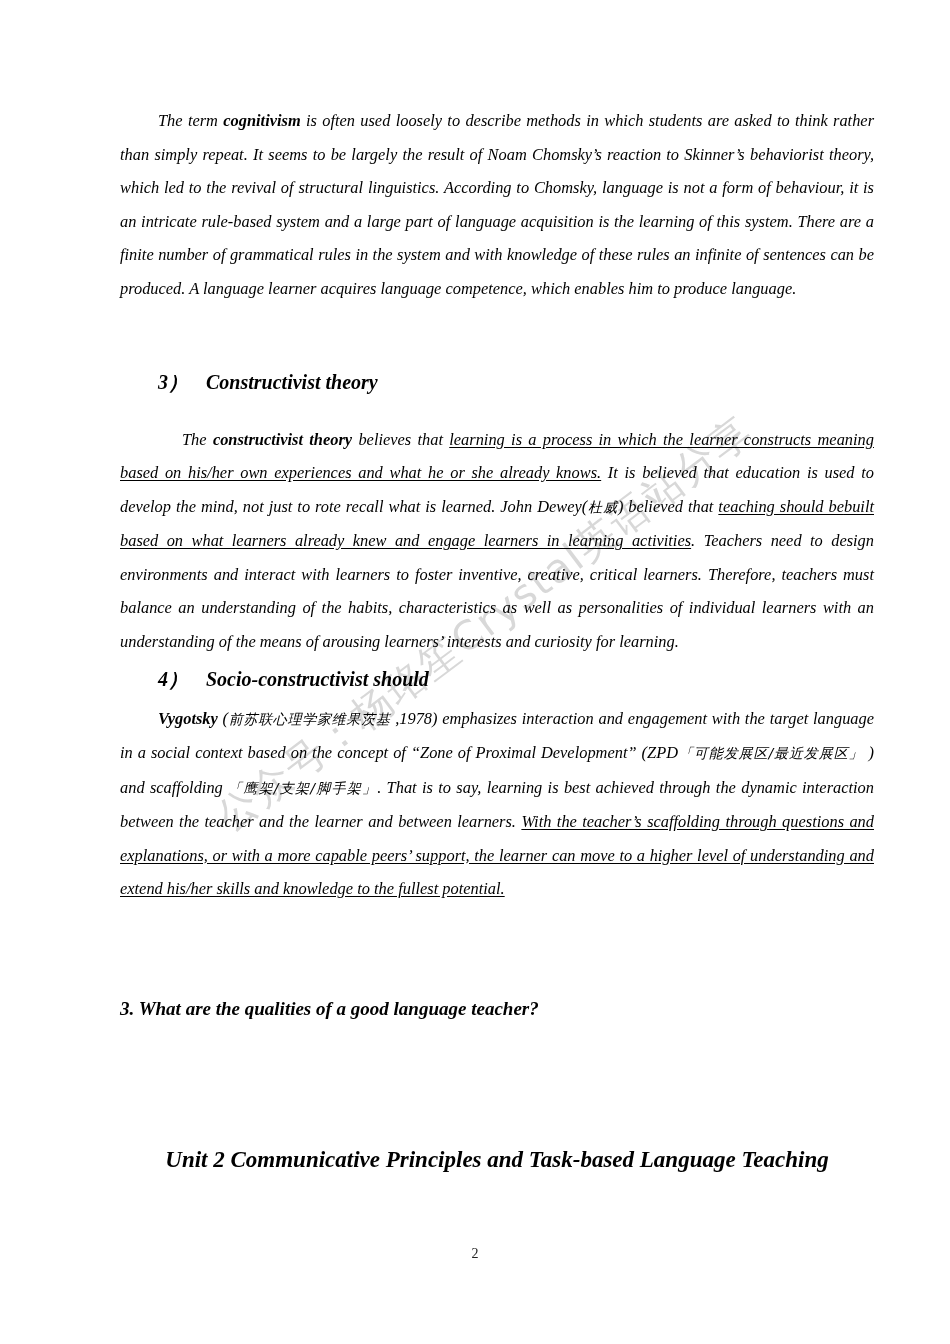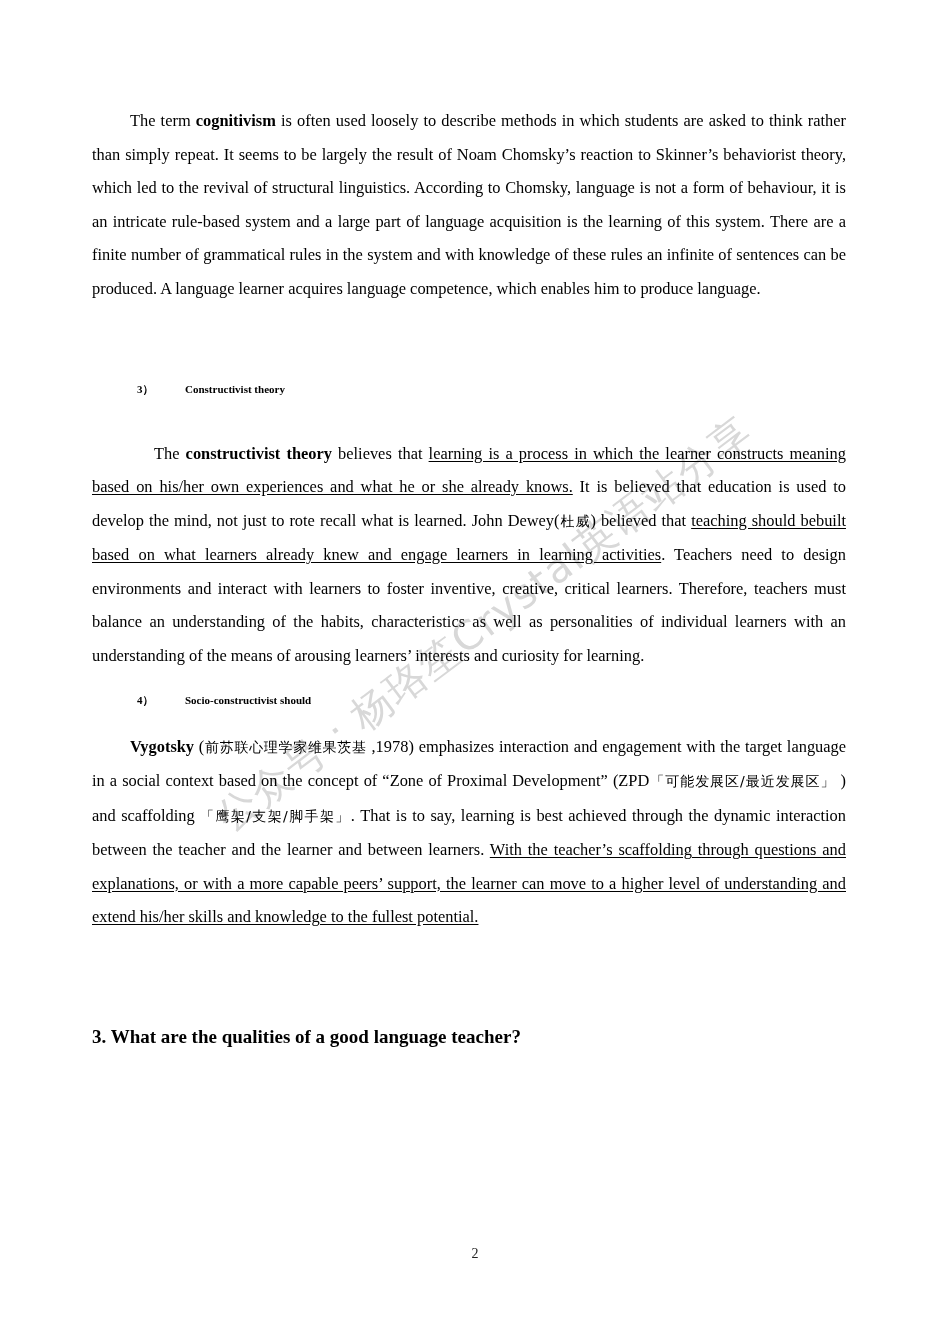--- a/index.html
+++ b/index.html
@@ -14,23 +14,24 @@
   #page {
     position: relative;
     width: 950px;
     height: 1344px;
     background: #ffffff;
     overflow: hidden;
     box-sizing: border-box;
   }
   #content {
     position: absolute;
-    left: 92px;
+    left: 120px;
     top: 104px;
     width: 754px;
+    font-style: italic;
   }
 
   
   #watermark {
     position: absolute;
     left: 205px;
     top: 800px;
     width: 640px;
     transform: rotate(-37deg);
     transform-origin: 0 0;
@@ -57,22 +58,22 @@
   }
   p.body.indent { text-indent: 38px; }
   p.body.indent-big { text-indent: 62px; }
 
   .gap-sm { height: 18px; }
   .gap-lg { height: 56px; }
   .gap-xl { height: 86px; }
 
   
   .sub-head {
-    margin: 12px;
-    font-size: 11px;
+    margin: 5px;
+    font-size: 20px;
     line-height: 33.5px;
     font-weight: bold;
     padding-left: 33px;
     position: relative;
     z-index: 10;
     white-space: nowrap;
   }
   .sub-head .num {
     display: inline-block;
     width: 48px;
@@ -139,18 +140,19 @@
 
     <p class="body indent"><b>Vygotsky</b><span> (</span><span class="cn">前苏联心理学家维果茨基</span><span> ,1978)</span><span> emphasizes interaction and engagement with the target language in a social context based on the concept of “Zone of Proximal Development” (ZPD</span><span class="cn">「可能发展区/最近发展区」</span><span> ) and scaffolding </span><span class="cn">「鹰架/支架/脚手架」</span><span>. That is to say, learning is best achieved through the dynamic interaction between the teacher and the learner and between learners. </span><u class="ul">With the teacher’s scaffolding through questions and explanations, or with a more capable peers’ support, the learner can move to a higher level of understanding and extend his/her skills and knowledge to the fullest potential.</u></p>
 
     <div class="gap-xl"></div>
 
     <h2 class="section-head">3. What are the qualities of a good language teacher?</h2>
 
 
     <div style="height:118px"></div>
 
+    <h1 class="unit-title">Unit 2 Communicative Principles and Task-based Language Teaching</h1>
 
   </div>
 
   <div id="page-number">2</div>
 
 </div>
 
 </body></html>

